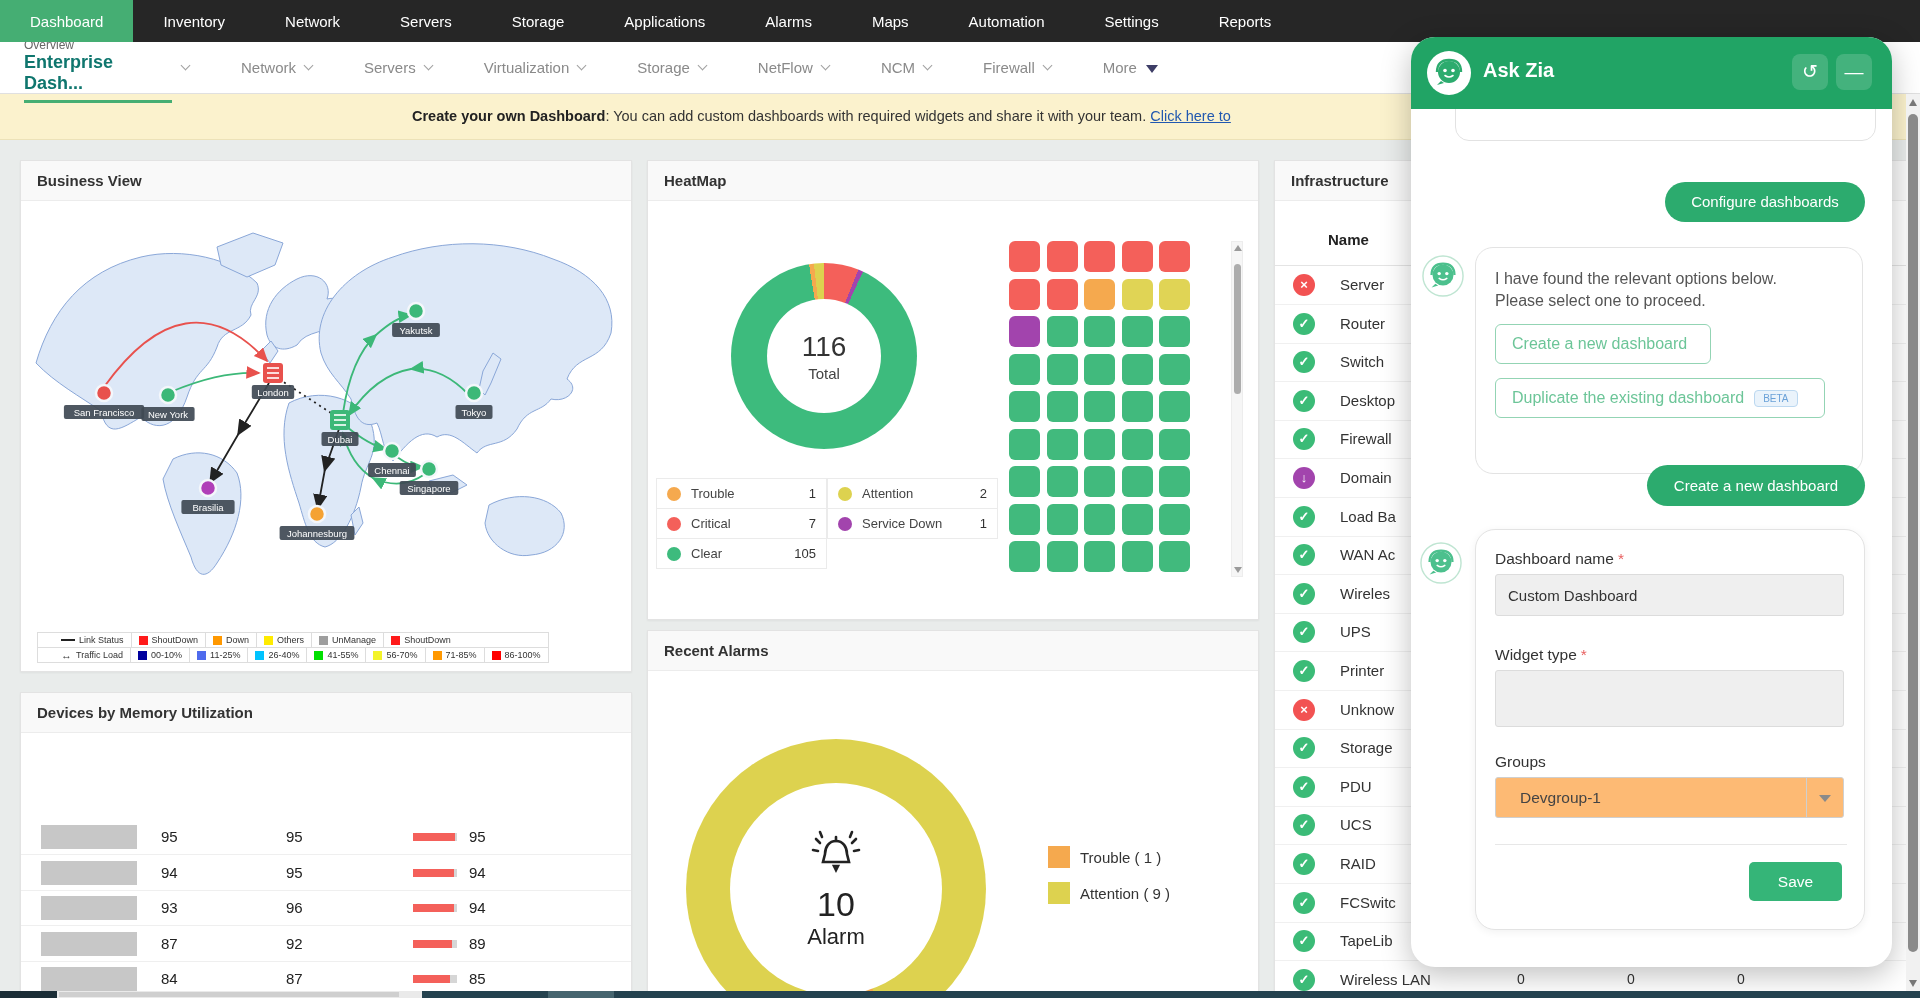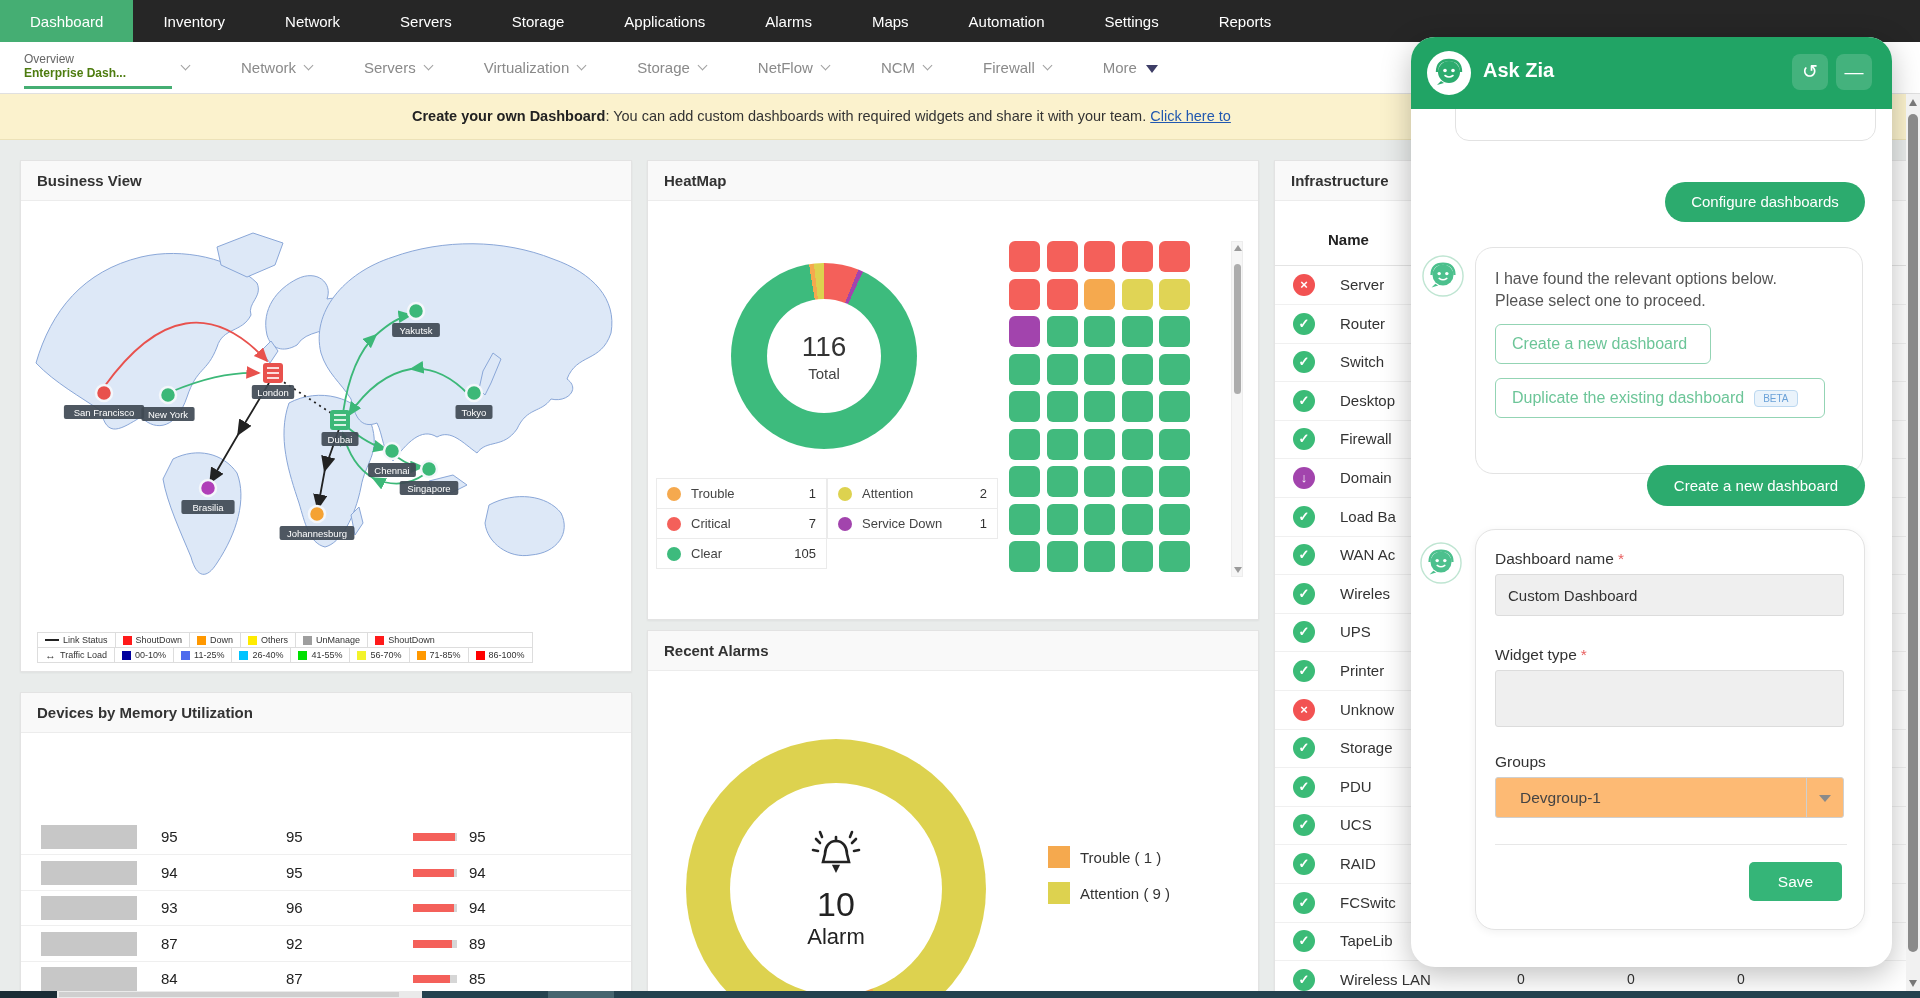--- a/index.html
+++ b/index.html
@@ -10,40 +10,40 @@
   .topnav { position:absolute; left:0; top:0; width:1920px; height:42px; background:#262626; display:flex; align-items:stretch; z-index:3; }
   .nav-item { color:#fff; font-size:15px; display:flex; align-items:center; padding:0 30px; cursor:pointer; }
   .nav-item.active { background:#45ae73; }
   .kebab { position:absolute; right:18px; top:7px; width:14px; height:30px; display:flex; flex-direction:column; justify-content:space-between; align-items:center; padding:2px 0; cursor:pointer; }
   .kebab i { width:5px; height:5px; border-radius:50%; background:#fff; }
 
   
   .tabbar { position:absolute; left:0; top:42px; width:1920px; height:52px; background:#fff; border-bottom:1px solid #e0e0e0; display:flex; align-items:center; z-index:2; }
   .activetab { position:relative; margin-left:24px; padding:4px 10px 8px 0; width:150px; }
   .activetab .l1 { font-size:12px; color:#666; }
-  .activetab .l2 { font-size:12px; font-weight:bold; color:#4d7c0f; }
+  .activetab .l2 { font-size:18px; font-weight:bold; color:#0f766e; }
   .activetab .under { position:absolute; left:0; bottom:-1px; width:148px; height:3px; background:#45ae73; }
   .tb-item { display:flex; align-items:center; gap:9px; color:#8a8a8a; font-size:15px; margin-left:52px; cursor:pointer; }
   .chev { width:7px; height:7px; border-right:1.5px solid #a0a0a0; border-bottom:1.5px solid #a0a0a0; transform:rotate(45deg); margin-top:-4px; }
   .more-tri { width:0; height:0; border-left:6px solid transparent; border-right:6px solid transparent; border-top:8px solid #3d3d66; margin-top:2px; }
 
   
   .banner { position:absolute; left:0; top:94px; width:1920px; height:46px; background:#fbf2cd; border-bottom:1px solid #ead; border-bottom:1px solid #ece2b8; overflow:hidden; z-index:1; }
   .banner .txt { position:absolute; left:412px; top:14px; font-size:14.5px; color:#333; white-space:nowrap; }
   .banner b { color:#222; }
   .banner a { color:#2158b0; text-decoration:underline; cursor:pointer; }
 
   
   .panel { position:absolute; background:#fff; border:1px solid #e3e3e3; box-shadow:0 1px 2px rgba(0,0,0,.05); }
   .ptitle { height:40px; line-height:40px; padding:0 16px; font-size:15px; font-weight:bold; color:#333; background:#f9f9f9; border-bottom:1px solid #ececec; }
 
   
   #bv-map { position:absolute; left:0; top:42px; width:610px; height:390px; }
   .map-legend { position:absolute; left:16px; bottom:8px; font-size:9px; color:#333; }
-  .leg-row { display:flex; border:1px solid #ddd; border-bottom:none; }
+  .leg-row { display:flex; border:1px solid #ddd; border-bottom:none;padding-left:16px; }
   .leg-row:last-child { border-bottom:1px solid #ddd; }
   .leg-cell { display:flex; align-items:center; gap:4px; padding:2px 7px; border-right:1px solid #ddd; background:#fff; }
   .leg-cell:last-child { border-right:none; }
   .leg-sw { width:9px; height:9px; display:inline-block; }
   .leg-line { width:14px; height:0; border-top:2px solid #222; display:inline-block; }
   .leg-arrow { font-size:11px; line-height:9px; }
 
   
   .donut { position:absolute; border-radius:50%; }
   .donut .hole { position:absolute; background:#fff; border-radius:50%; display:flex; flex-direction:column; align-items:center; justify-content:center;text-align:center; }

